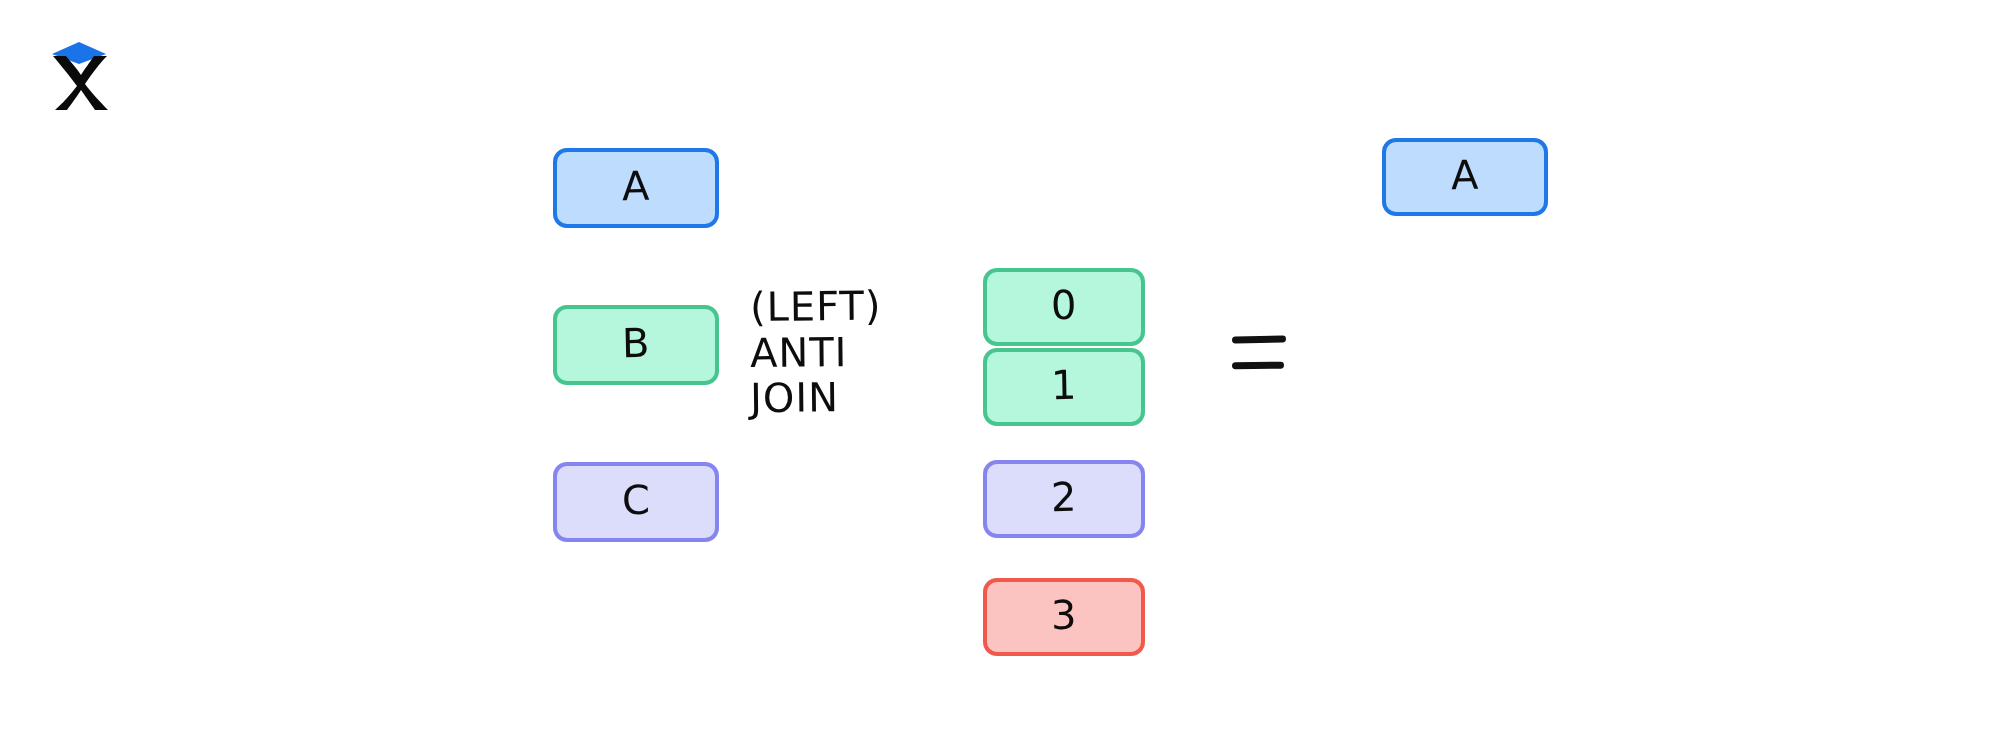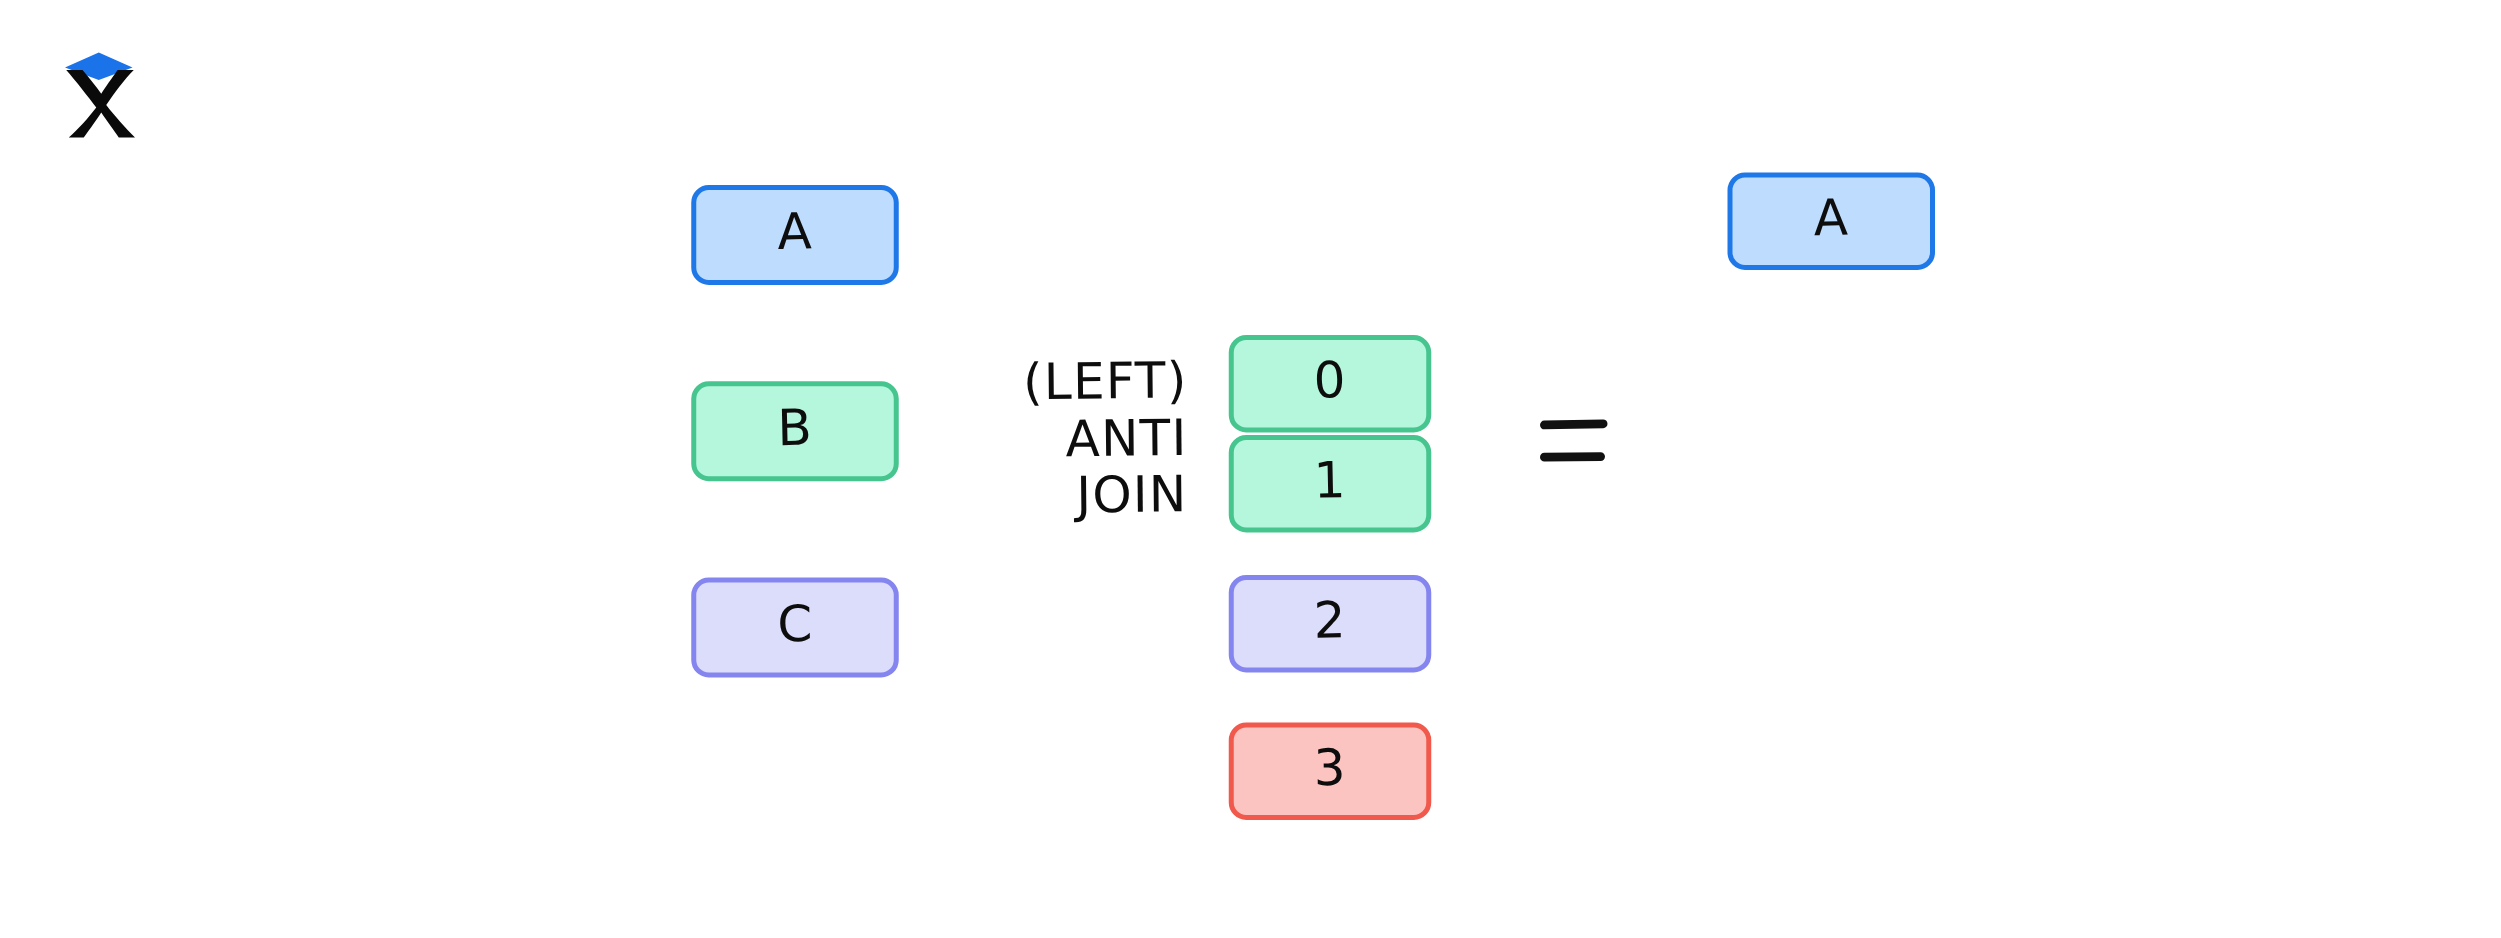--- a/index.html
+++ b/index.html
@@ -62,21 +62,21 @@
   .c-green  { background: #b4f7dd; border-color: #47c58f; }
   .c-purple { background: #dcdcfb; border-color: #8585f0; }
   .c-red    { background: #fcc4c0; border-color: #f0594b; }
 
   
   #operator-text {
     position: absolute;
     left: 750px;
     top: 284px;
     width: 200px;
-    text-align: right;
+    text-align: left;
     font-family: "DejaVu Sans", sans-serif;
     font-size: 40px;
     line-height: 1.14;
     color: #0d0d0d;
     letter-spacing: 1px;
     user-select: none;
   }
   #operator-text .op-line {
     display: block;
     transform: rotate(-0.6deg);

